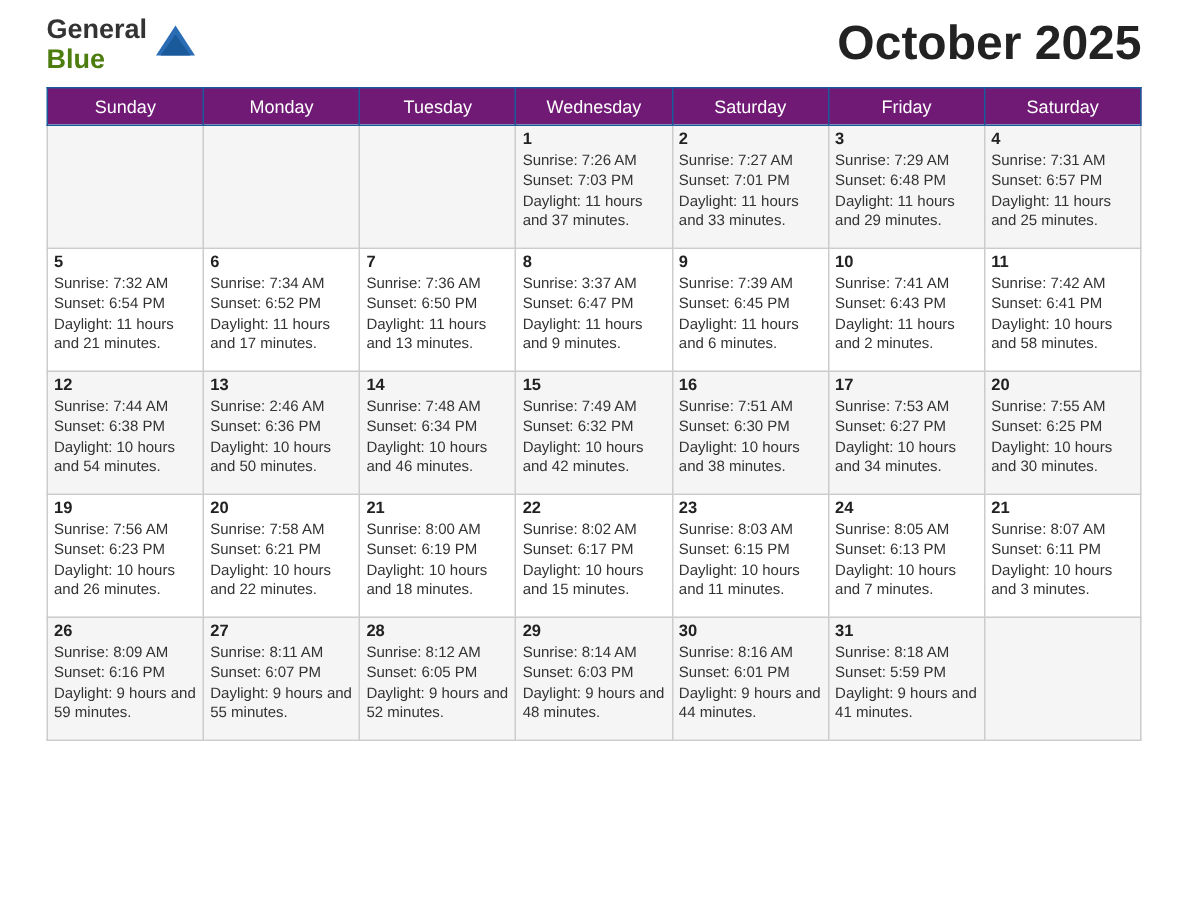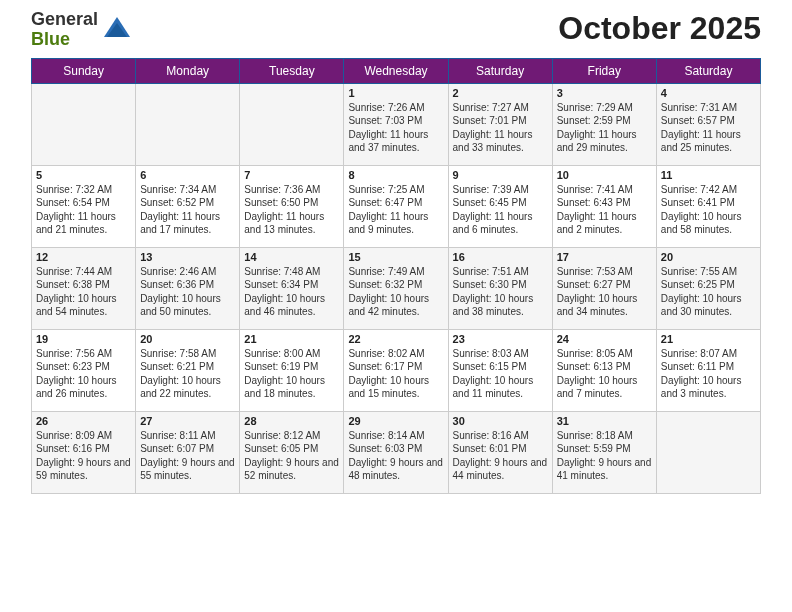--- a/index.html
+++ b/index.html
@@ -147,21 +147,21 @@
           <td>
             <span class="day-num">2</span>
             <div class="cell-content">Sunrise: 7:27 AM
 Sunset: 7:01 PM
 Daylight: 11 hours
 and 33 minutes.</div>
           </td>
           <td>
             <span class="day-num">3</span>
             <div class="cell-content">Sunrise: 7:29 AM
-Sunset: 2:59 PM
+Sunset: 6:48 PM
 Daylight: 11 hours
 and 29 minutes.</div>
           </td>
           <td>
             <span class="day-num">4</span>
             <div class="cell-content">Sunrise: 7:31 AM
 Sunset: 6:57 PM
 Daylight: 11 hours
 and 25 minutes.</div>
           </td>
@@ -183,21 +183,21 @@
           </td>
           <td>
             <span class="day-num">7</span>
             <div class="cell-content">Sunrise: 7:36 AM
 Sunset: 6:50 PM
 Daylight: 11 hours
 and 13 minutes.</div>
           </td>
           <td>
             <span class="day-num">8</span>
-            <div class="cell-content">Sunrise: 7:25 AM
+            <div class="cell-content">Sunrise: 3:37 AM
 Sunset: 6:47 PM
 Daylight: 11 hours
 and 9 minutes.</div>
           </td>
           <td>
             <span class="day-num">9</span>
             <div class="cell-content">Sunrise: 7:39 AM
 Sunset: 6:45 PM
 Daylight: 11 hours
 and 6 minutes.</div>

